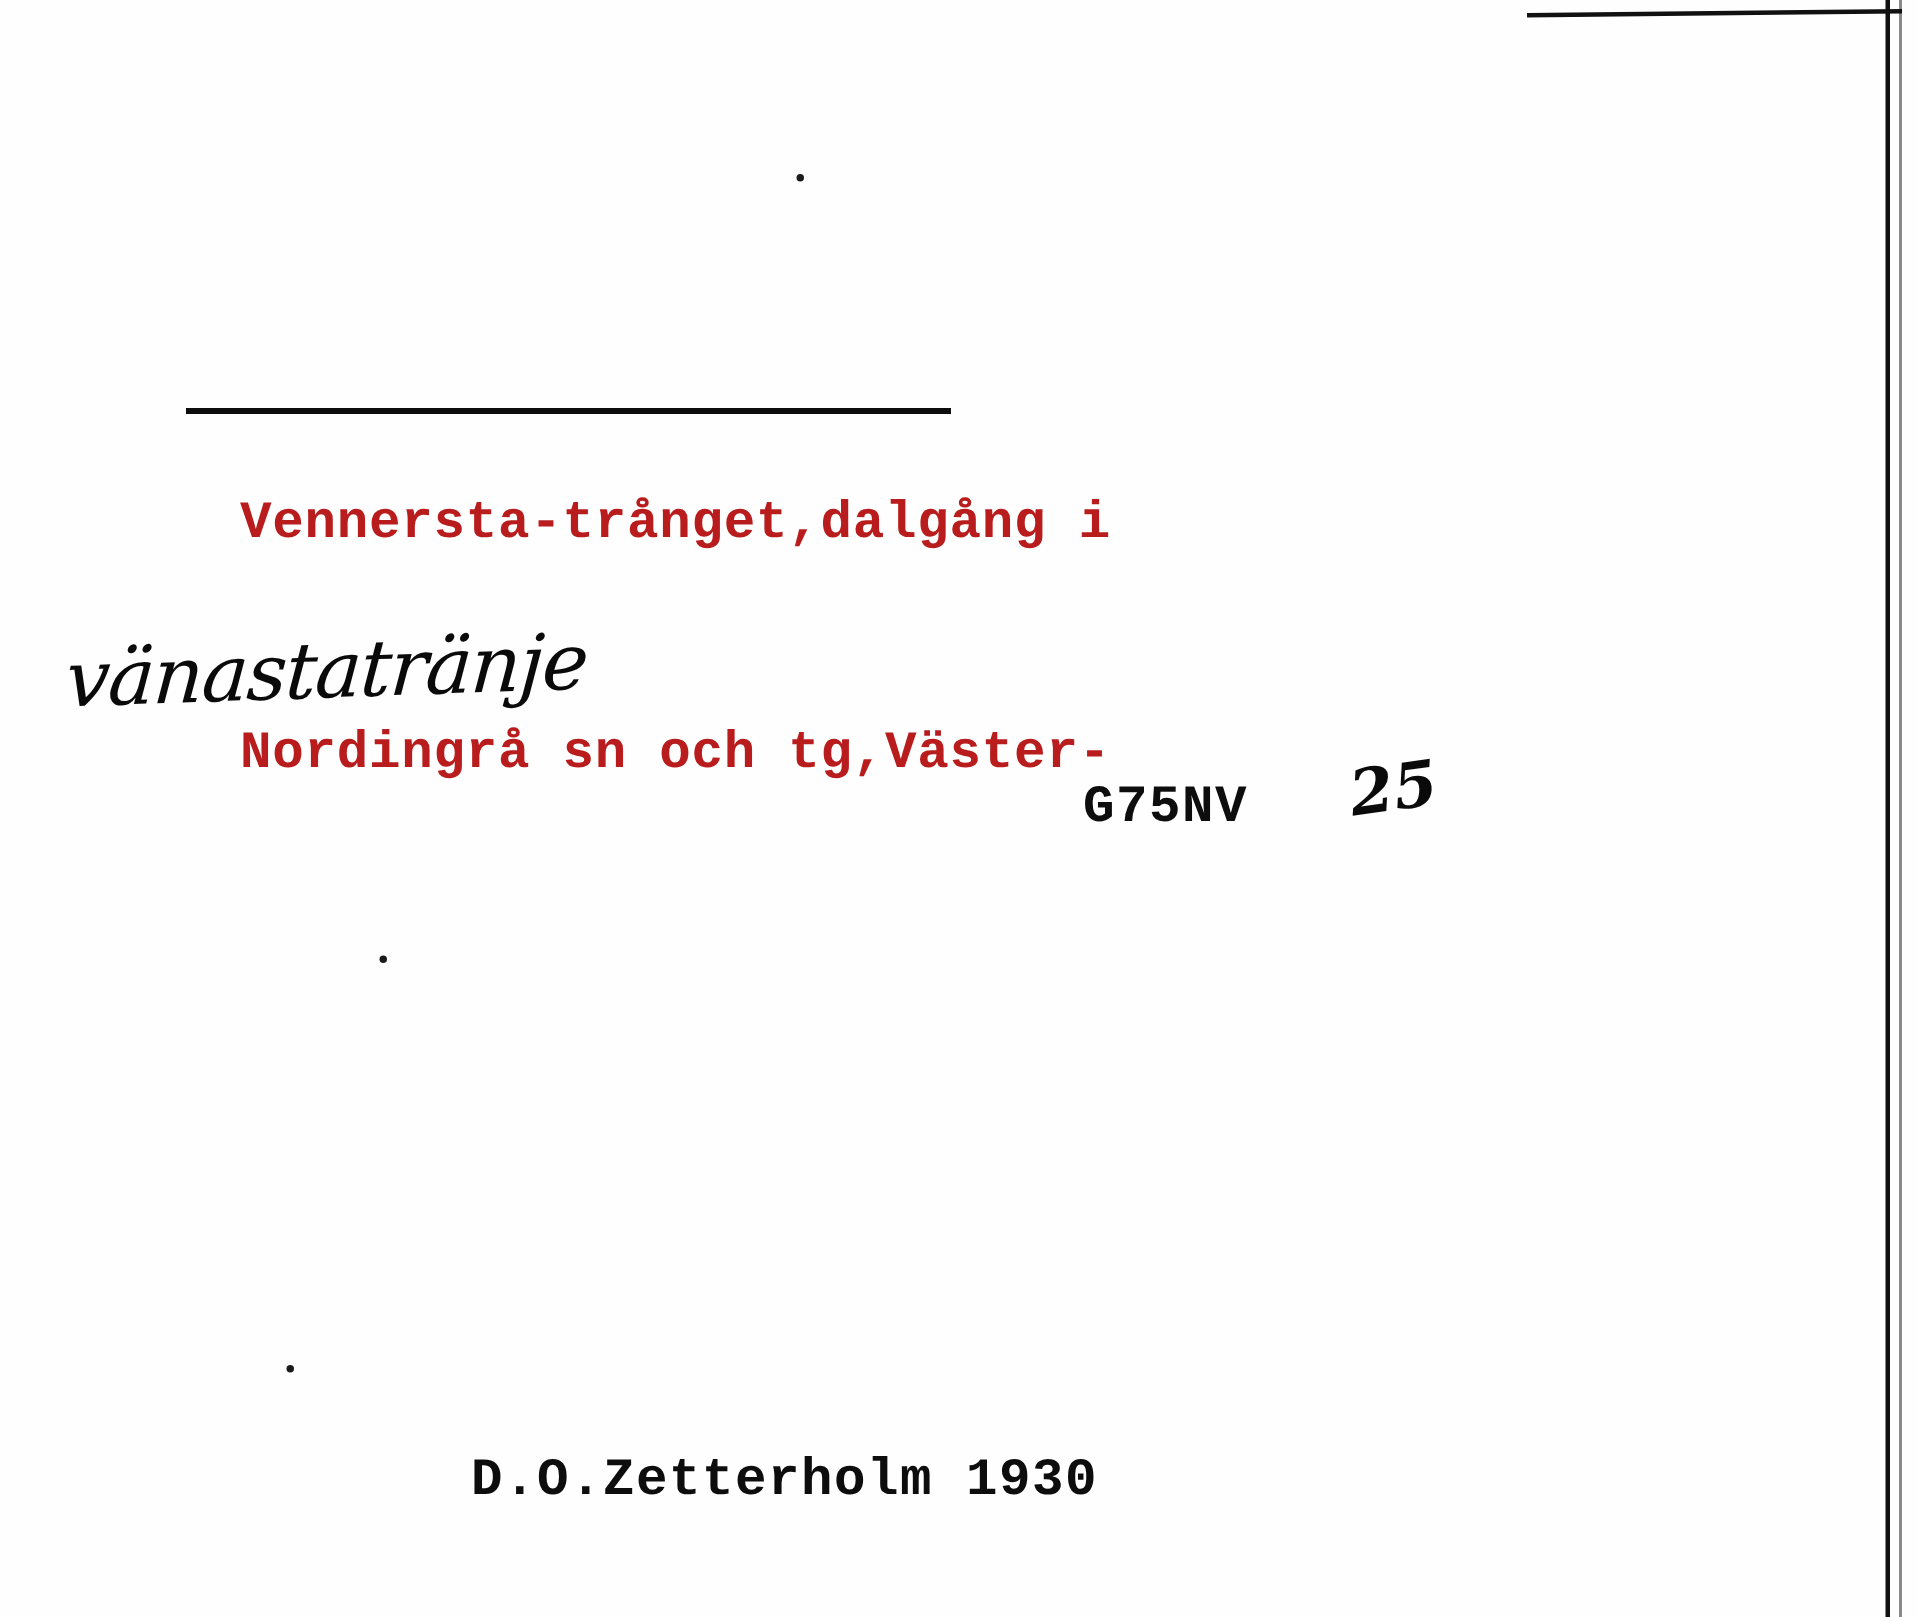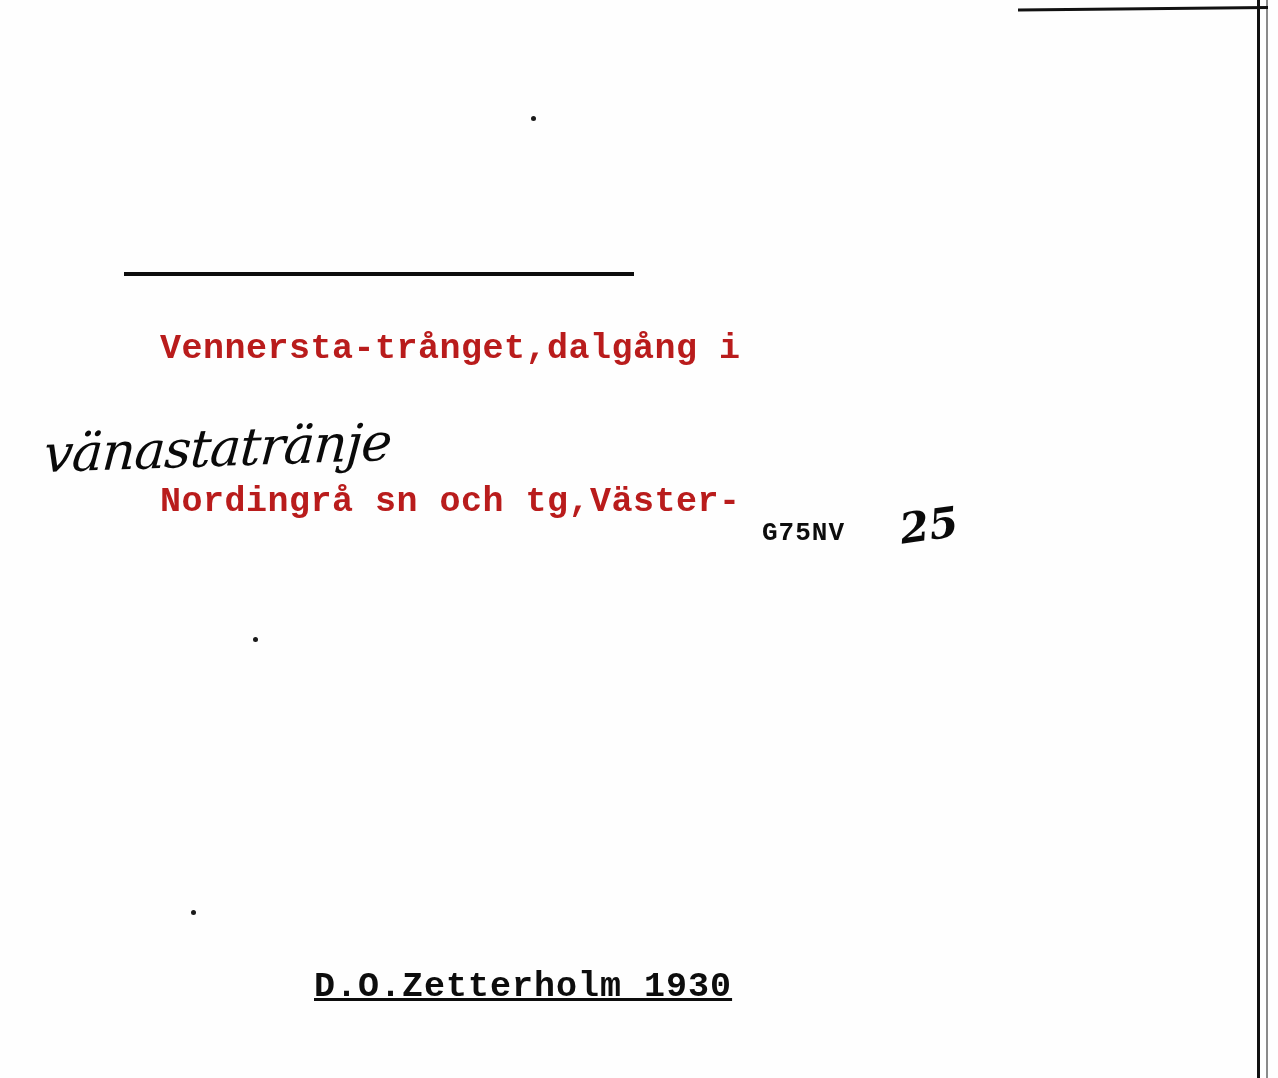--- a/index.html
+++ b/index.html
@@ -99,26 +99,25 @@
     transform: rotate(-2deg) skewX(-6deg);
     transform-origin: left center;
     white-space: pre;
   }
 
   
   .map-ref {
     position: absolute;
     left: 722px;
     top: 518px;
-    font-size: 26px;
+    font-size: 35px;
     font-weight: 700;
     letter-spacing: 1px;
     color: #0d0d0d;
     white-space: pre;
-    margin-left: 40px;
   }
   .map-ref-number {
     position: absolute;
     left: 900px;
     top: 505px;
     font-family: "DejaVu Serif", serif;
     font-style: italic;
     font-size: 42px;
     font-weight: 700;
     color: #0a0a0a;
@@ -139,21 +138,20 @@
   
   .footer-line {
     position: absolute;
     left: 314px;
     top: 967px;
     font-size: 35px;
     font-weight: 700;
     letter-spacing: 1px;
     color: #0d0d0d;
     white-space: pre;
-    text-decoration: underline;
   }
 </style>
 </head>
 <body>
 
 <div class="card">
 
   <div class="scan-edge-right"></div>
   <div class="scan-edge-right-2"></div>
   <div class="scan-edge-top"></div>

